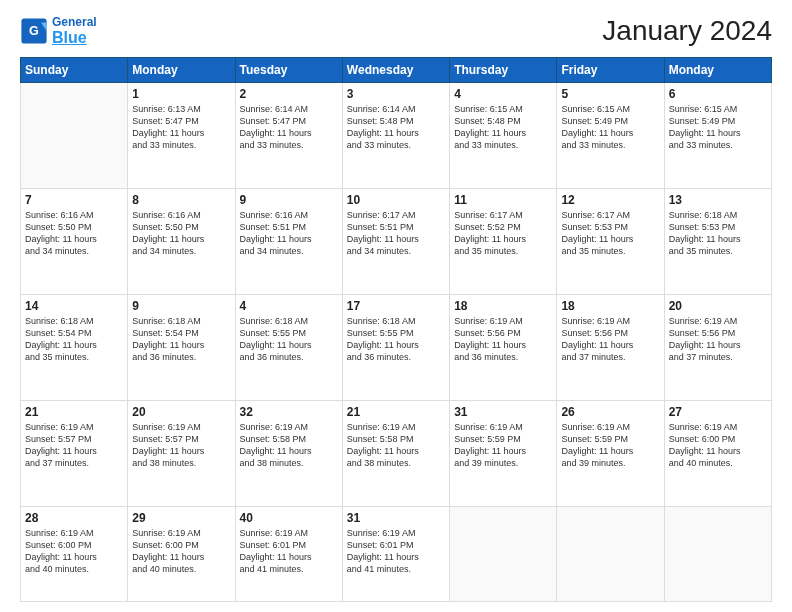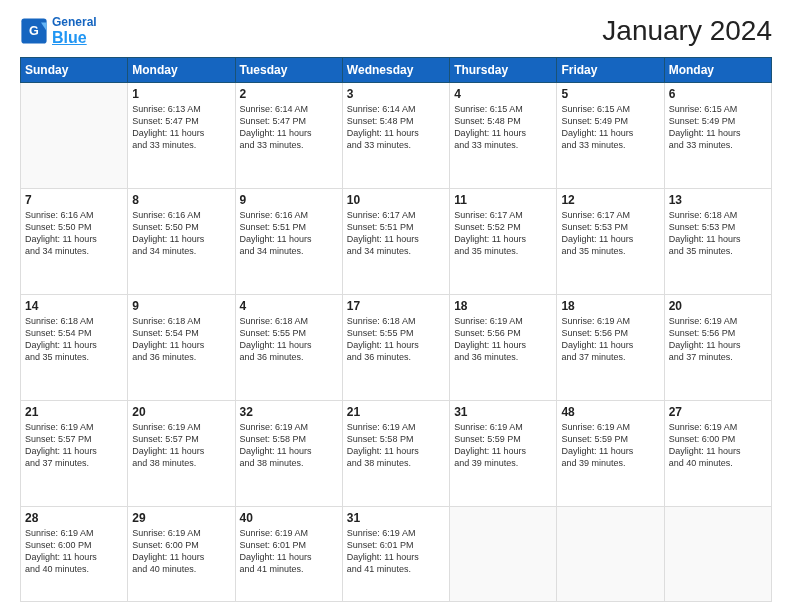--- a/index.html
+++ b/index.html
@@ -304,21 +304,21 @@
 and 38 minutes.</div>
             </td>
             <td>
               <span class="day-number">31</span>
               <div class="day-info" style="white-space: pre-line;">Sunrise: 6:19 AM
 Sunset: 5:59 PM
 Daylight: 11 hours
 and 39 minutes.</div>
             </td>
             <td>
-              <span class="day-number">48</span>
+              <span class="day-number">26</span>
               <div class="day-info" style="white-space: pre-line;">Sunrise: 6:19 AM
 Sunset: 5:59 PM
 Daylight: 11 hours
 and 39 minutes.</div>
             </td>
             <td>
               <span class="day-number">27</span>
               <div class="day-info" style="white-space: pre-line;">Sunrise: 6:19 AM
 Sunset: 6:00 PM
 Daylight: 11 hours

